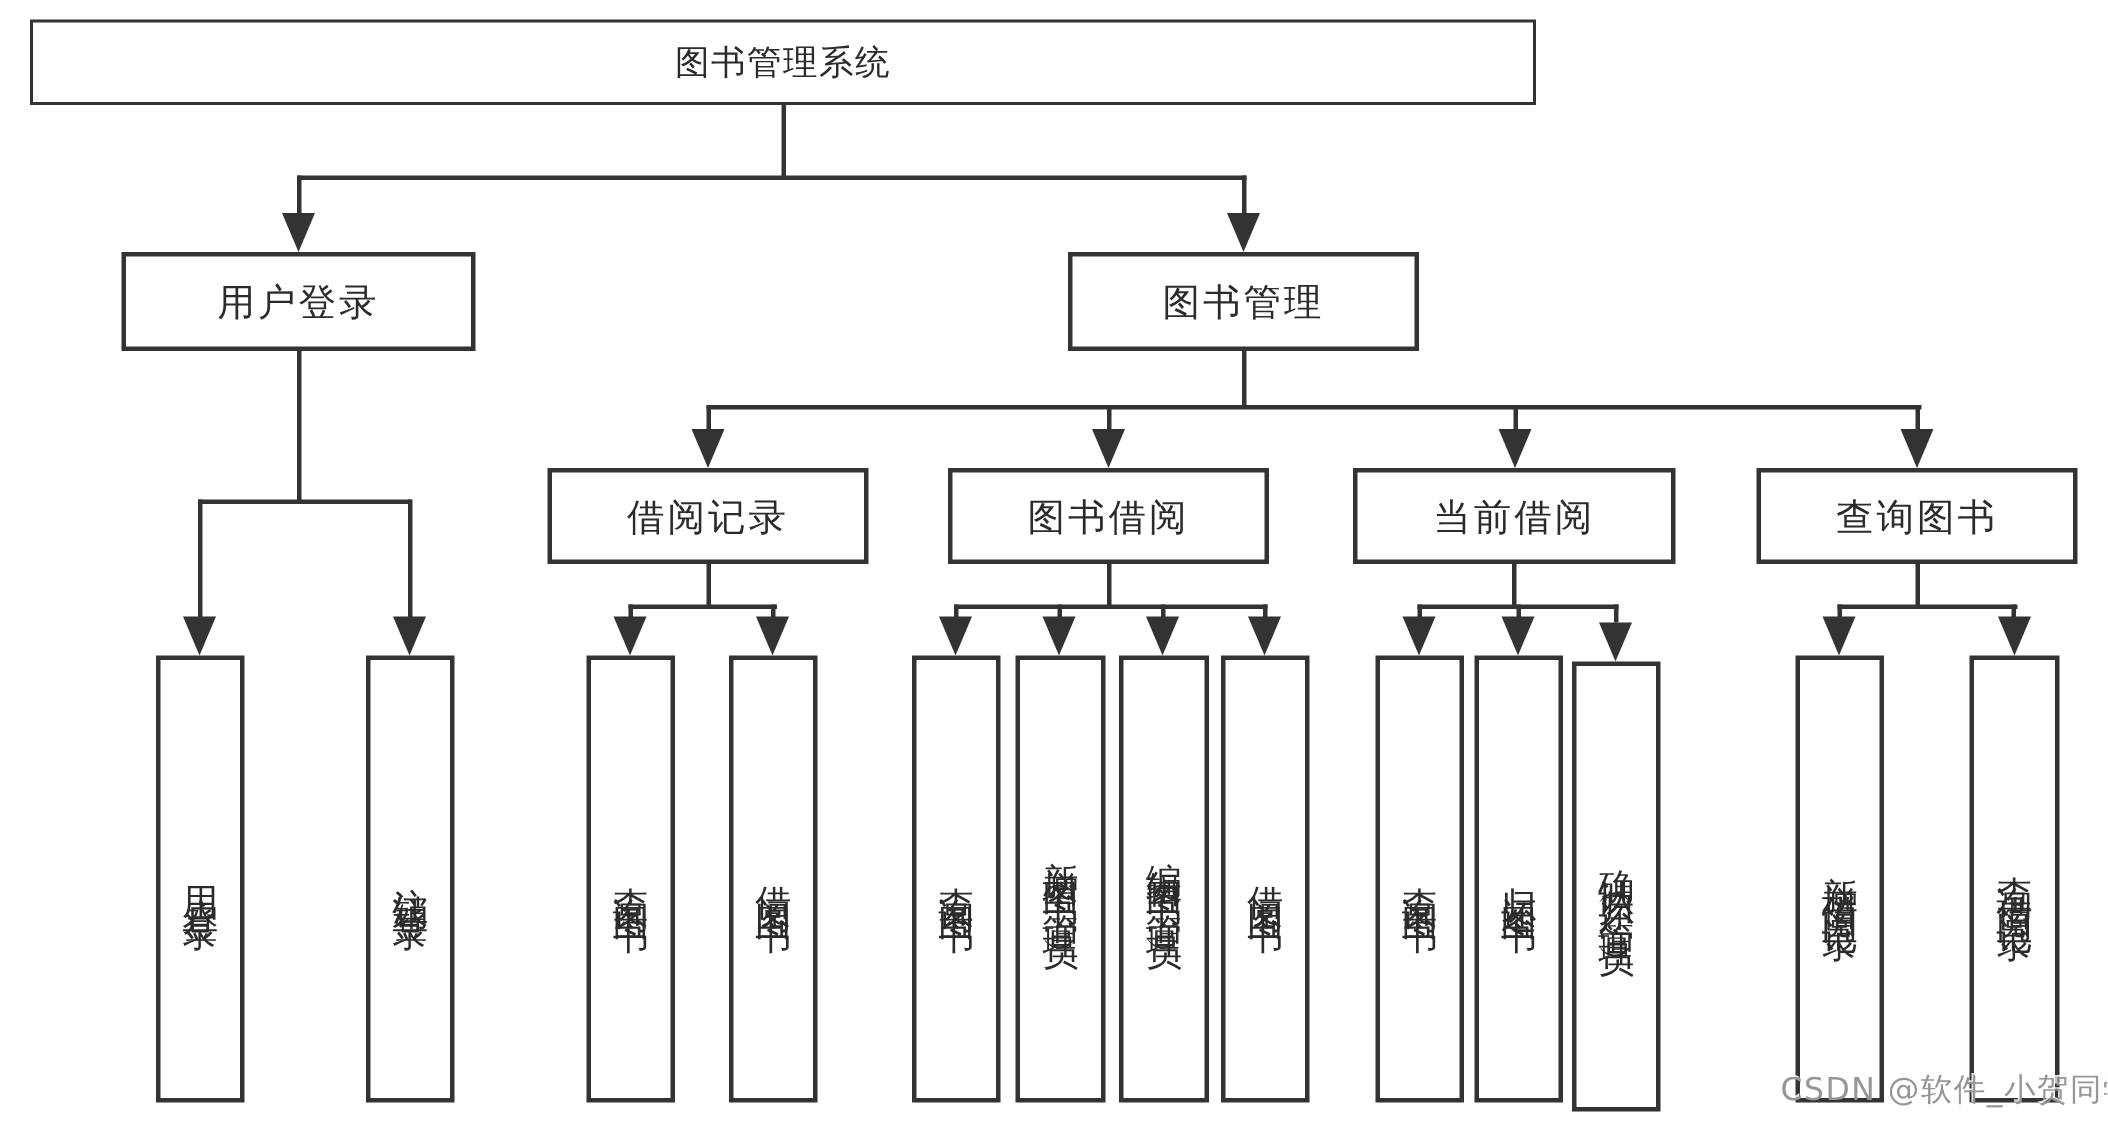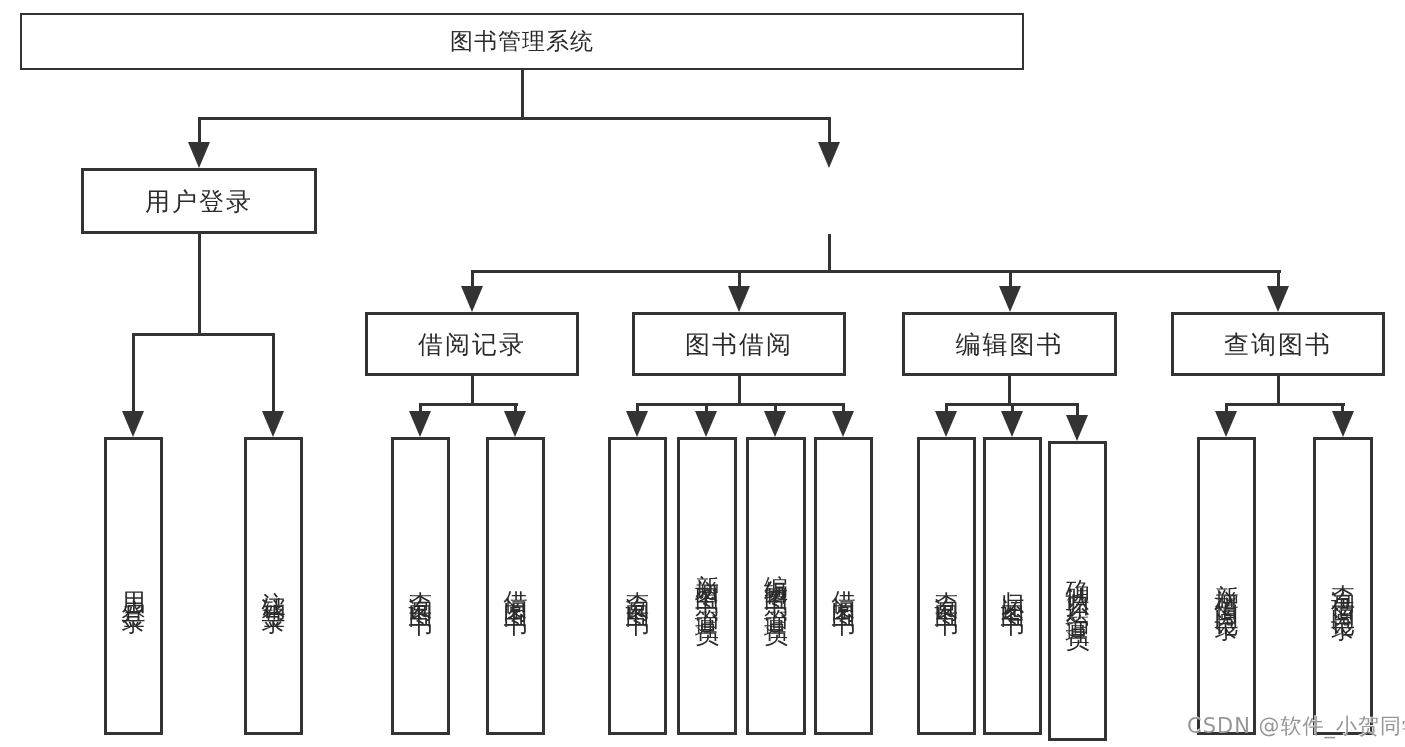--- a/index.html
+++ b/index.html
@@ -35,29 +35,32 @@
 
 <div id="stage">
 
   <div class="node root" style="left:20px;top:13px;width:1004px;height:57px">
     <span>图书管理系统</span>
   </div>
 
   <div class="node t2" style="left:81px;top:168px;width:236px;height:66px">
     <span>用户登录</span>
   </div>
+  <div class="node t2" style="left:712px;top:168px;width:234px;height:66px">
+    <span>图书管理</span>
+  </div>
 
   <div class="node t3" style="left:365px;top:312px;width:214px;height:64px">
     <span>借阅记录</span>
   </div>
   <div class="node t3" style="left:632px;top:312px;width:214px;height:64px">
     <span>图书借阅</span>
   </div>
   <div class="node t3" style="left:902px;top:312px;width:215px;height:64px">
-    <span>编辑图书</span>
+    <span>当前借阅</span>
   </div>
   <div class="node t3" style="left:1171px;top:312px;width:214px;height:64px">
     <span>查询图书</span>
   </div>
 
   <div class="node leaf" style="left:104px;top:437px;width:59px;height:298px">
     <span class="vtext">用户登录</span>
   </div>
   <div class="node leaf" style="left:244px;top:437px;width:59px;height:298px">
     <span class="vtext">注销登录</span>

